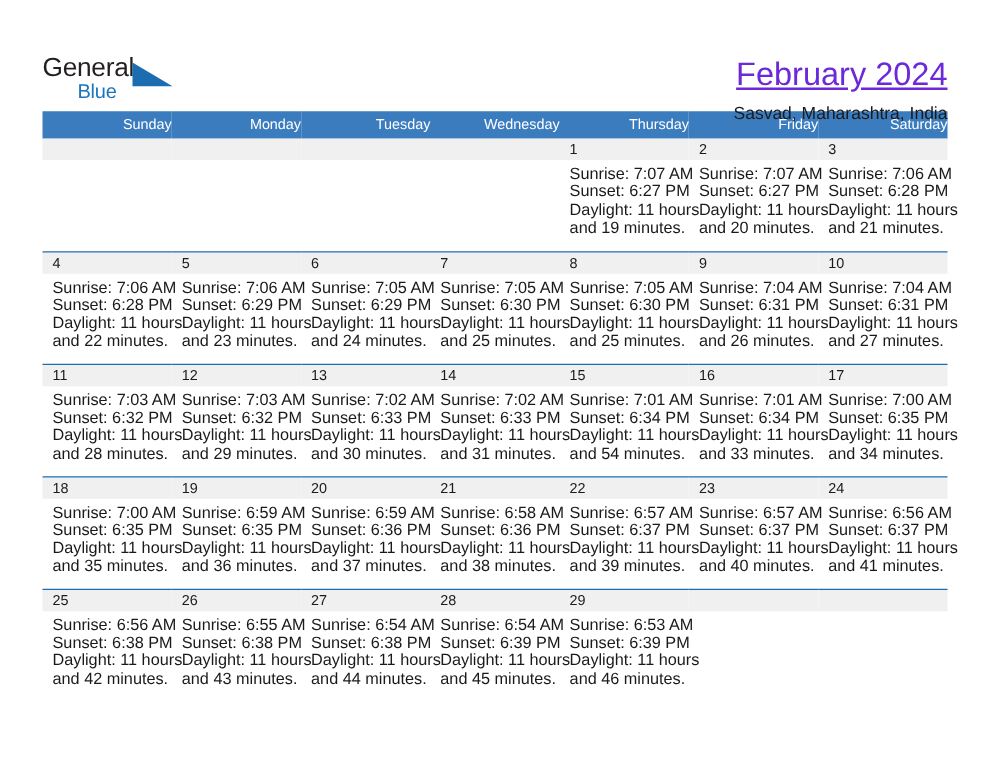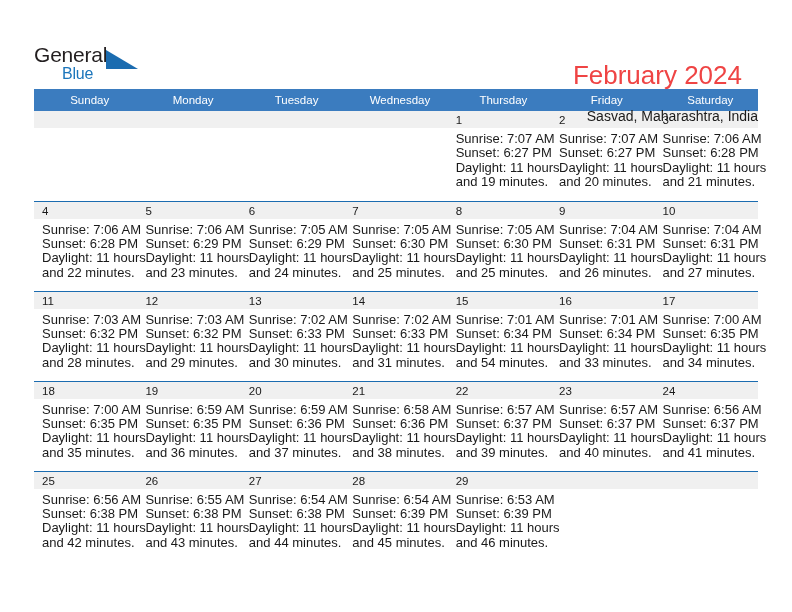--- a/index.html
+++ b/index.html
@@ -65,24 +65,25 @@
     border-top: 19px solid transparent;
   }
   .title-block {
     text-align: right;
     flex: 0 0 auto;
     padding-top: 1px;
   }
   .title-main {
     font-size: 26px;
     line-height: 30px;
-    color: #ef4444;
+    color: #6d28d9;
     font-weight: normal;
-    margin: 16px;
+    margin: 0;
     white-space: nowrap;
+    text-decoration: underline;
   }
   .title-sub {
     font-size: 14px;
     line-height: 20px;
     margin: 6px 0 0 0;
     color: #1a1a1a;
     font-weight: normal;
     white-space: nowrap;
   }
 
@@ -90,21 +91,21 @@
   .calendar {
     width: 724px;
     border-collapse: collapse;
     table-layout: fixed;
   }
   .calendar thead th {
     background: #3b7cbf;
     color: #ffffff;
     font-size: 11.5px;
     font-weight: normal;
-    text-align: center;
+    text-align: right;
     padding: 5px 0 5px 8px;
     height: 20px;
     box-sizing: border-box;
     border: none;
   }
   .calendar tbody td {
     vertical-align: top;
     padding: 0;
     border: none;
     border-top: 1.4px solid #1b6cb0;

